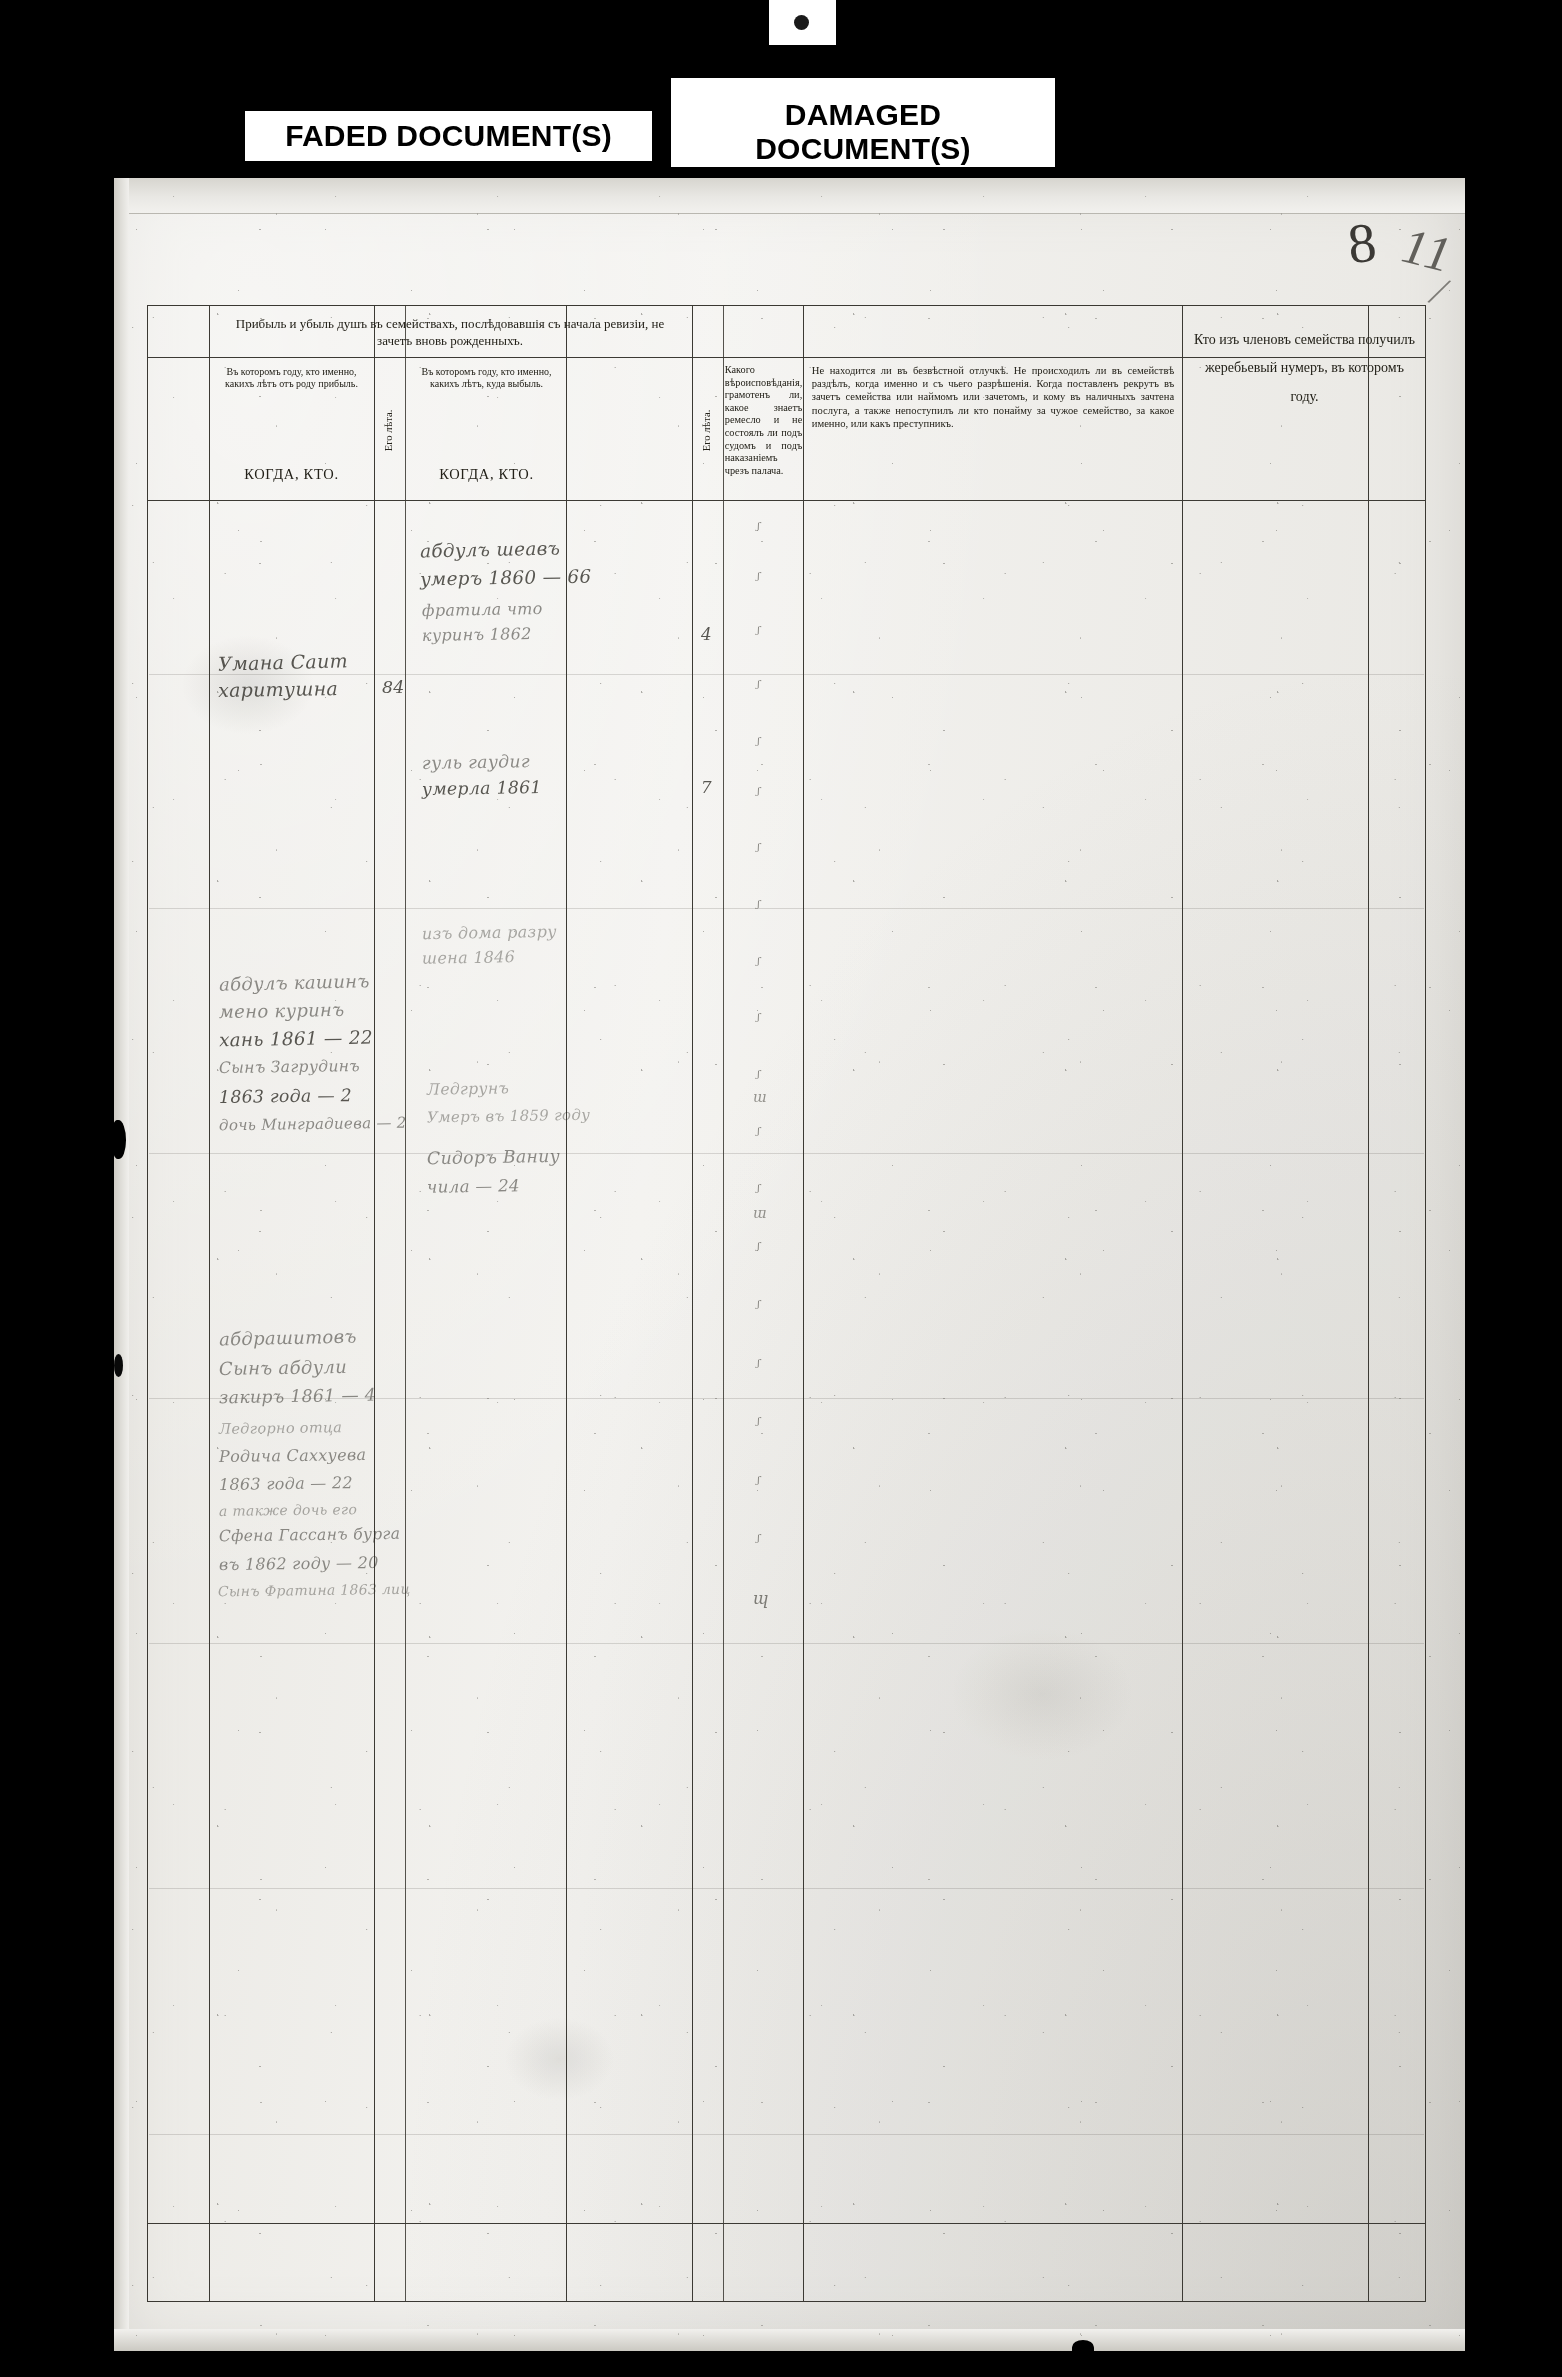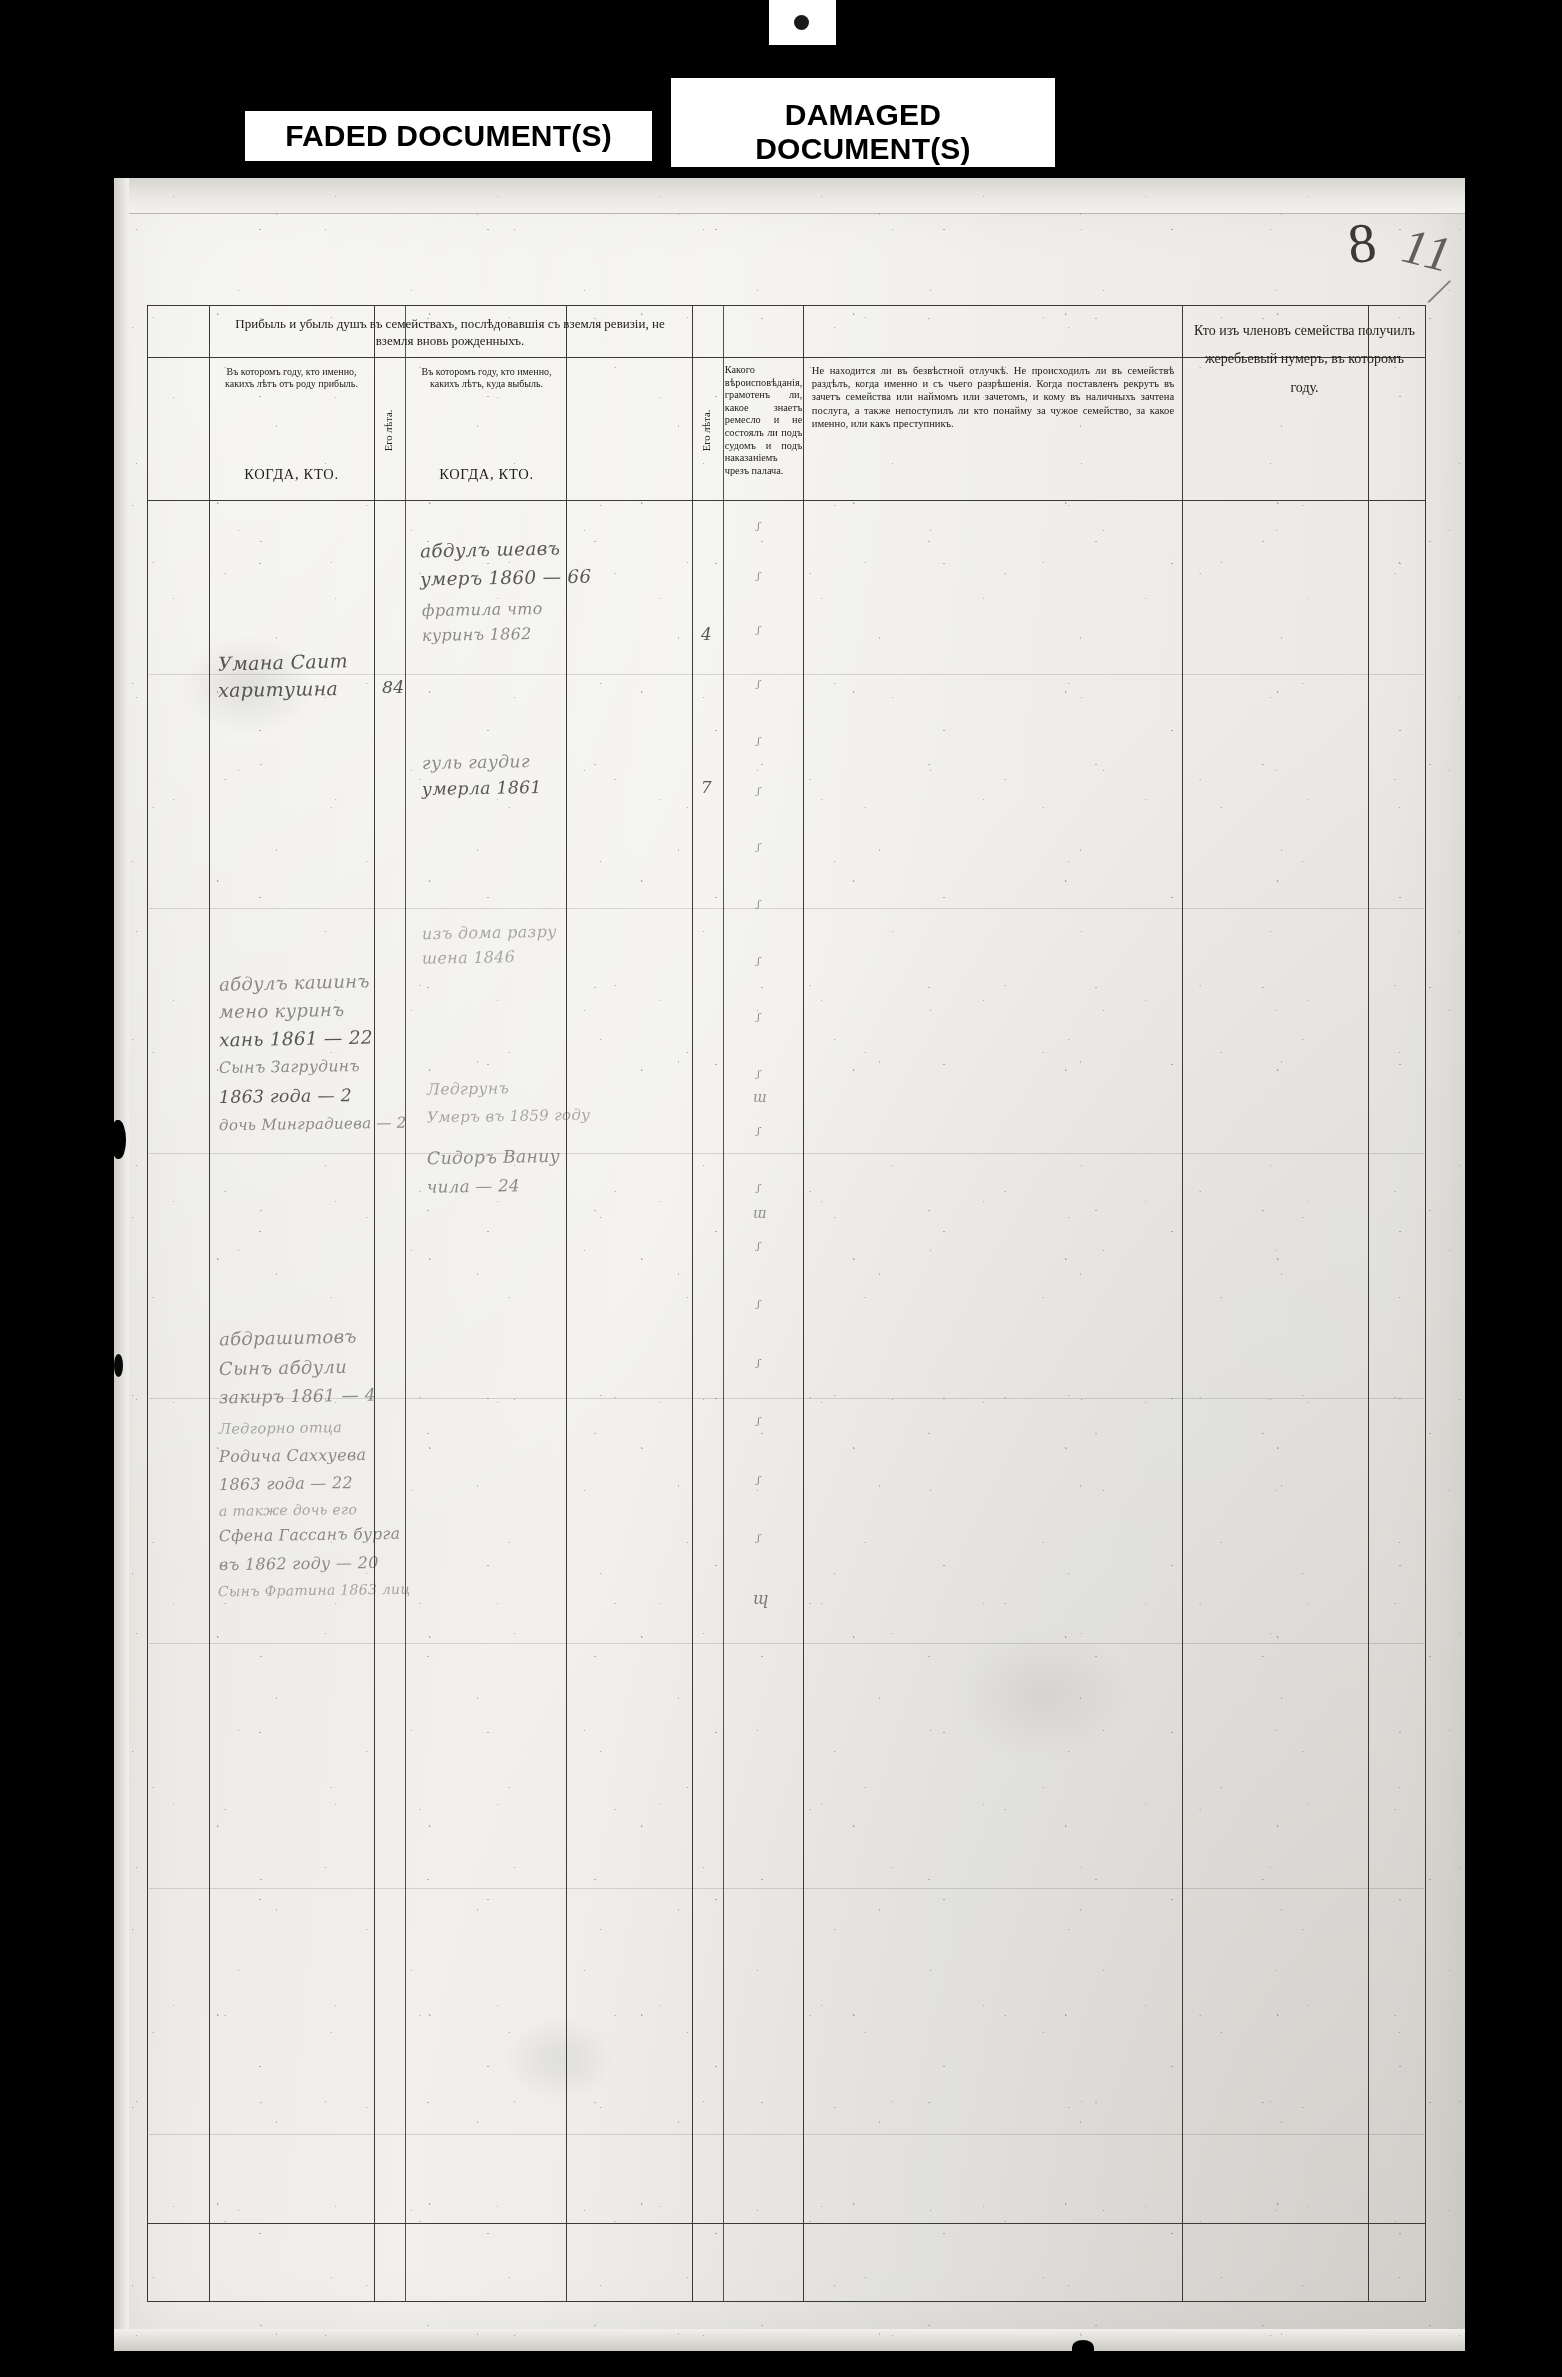--- a/index.html
+++ b/index.html
@@ -317,24 +317,24 @@
     <div class="hline" style="top:1917px;"></div>
 
     <div class="guide" style="top:368px;"></div>
     <div class="guide" style="top:602px;"></div>
     <div class="guide" style="top:847px;"></div>
     <div class="guide" style="top:1092px;"></div>
     <div class="guide" style="top:1337px;"></div>
     <div class="guide" style="top:1582px;"></div>
     <div class="guide" style="top:1828px;"></div>
 
-    <div class="hdr" style="left:62px; top:3.3px; width:480px; height:48px; display:flex; align-items:center; justify-content:center; font-size:13px;">Прибыль и убыль душъ въ семействахъ, послѣдовавшія съ вземля ревизіи, не вземля вновь рожденныхъ.</div>
-
-
-    <div class="hdr big" style="left:1035px; top:3px; width:243px; height:189px; display:flex; align-items:flex-start; justify-content:center; padding-top:7.8px; line-height:2.05; font-size:14px;">Кто изъ членовъ семейства получилъ жеребьевый нумеръ, въ которомъ году.</div>
+    <div class="hdr" style="left:62px; top:3.3px; width:480px; height:48px; display:flex; align-items:center; justify-content:center; font-size:13px;">Прибыль и убыль душъ въ семействахъ, послѣдовавшія съ начала ревизіи, не зачетъ вновь рожденныхъ.</div>
+
+
+    <div class="hdr big" style="left:1035px; top:12px; width:243px; height:189px; display:flex; align-items:flex-start; justify-content:center; padding-top:7.8px; line-height:2.05; font-size:14px;">Кто изъ членовъ семейства получилъ жеребьевый нумеръ, въ которомъ году.</div>
 
     <div class="hdr tiny" style="left:62px; top:55px; width:163px; height:89px; display:flex; align-items:flex-start; justify-content:center;">Въ которомъ году, кто именно, какихъ лѣтъ отъ роду прибыль.</div>
 
     <div class="rot" style="left:226px; top:55px; width:31px; height:138px; display:flex; align-items:center; justify-content:center;">
       <span>Его лѣта.</span>
     </div>
 
     <div class="hdr tiny" style="left:259px; top:55px; width:159px; height:89px; display:flex; align-items:flex-start; justify-content:center;">Въ которомъ году, кто именно, какихъ лѣтъ, куда выбыль.</div>
 
     <div class="rot" style="left:544px; top:55px; width:31px; height:138px; display:flex; align-items:center; justify-content:center;">

